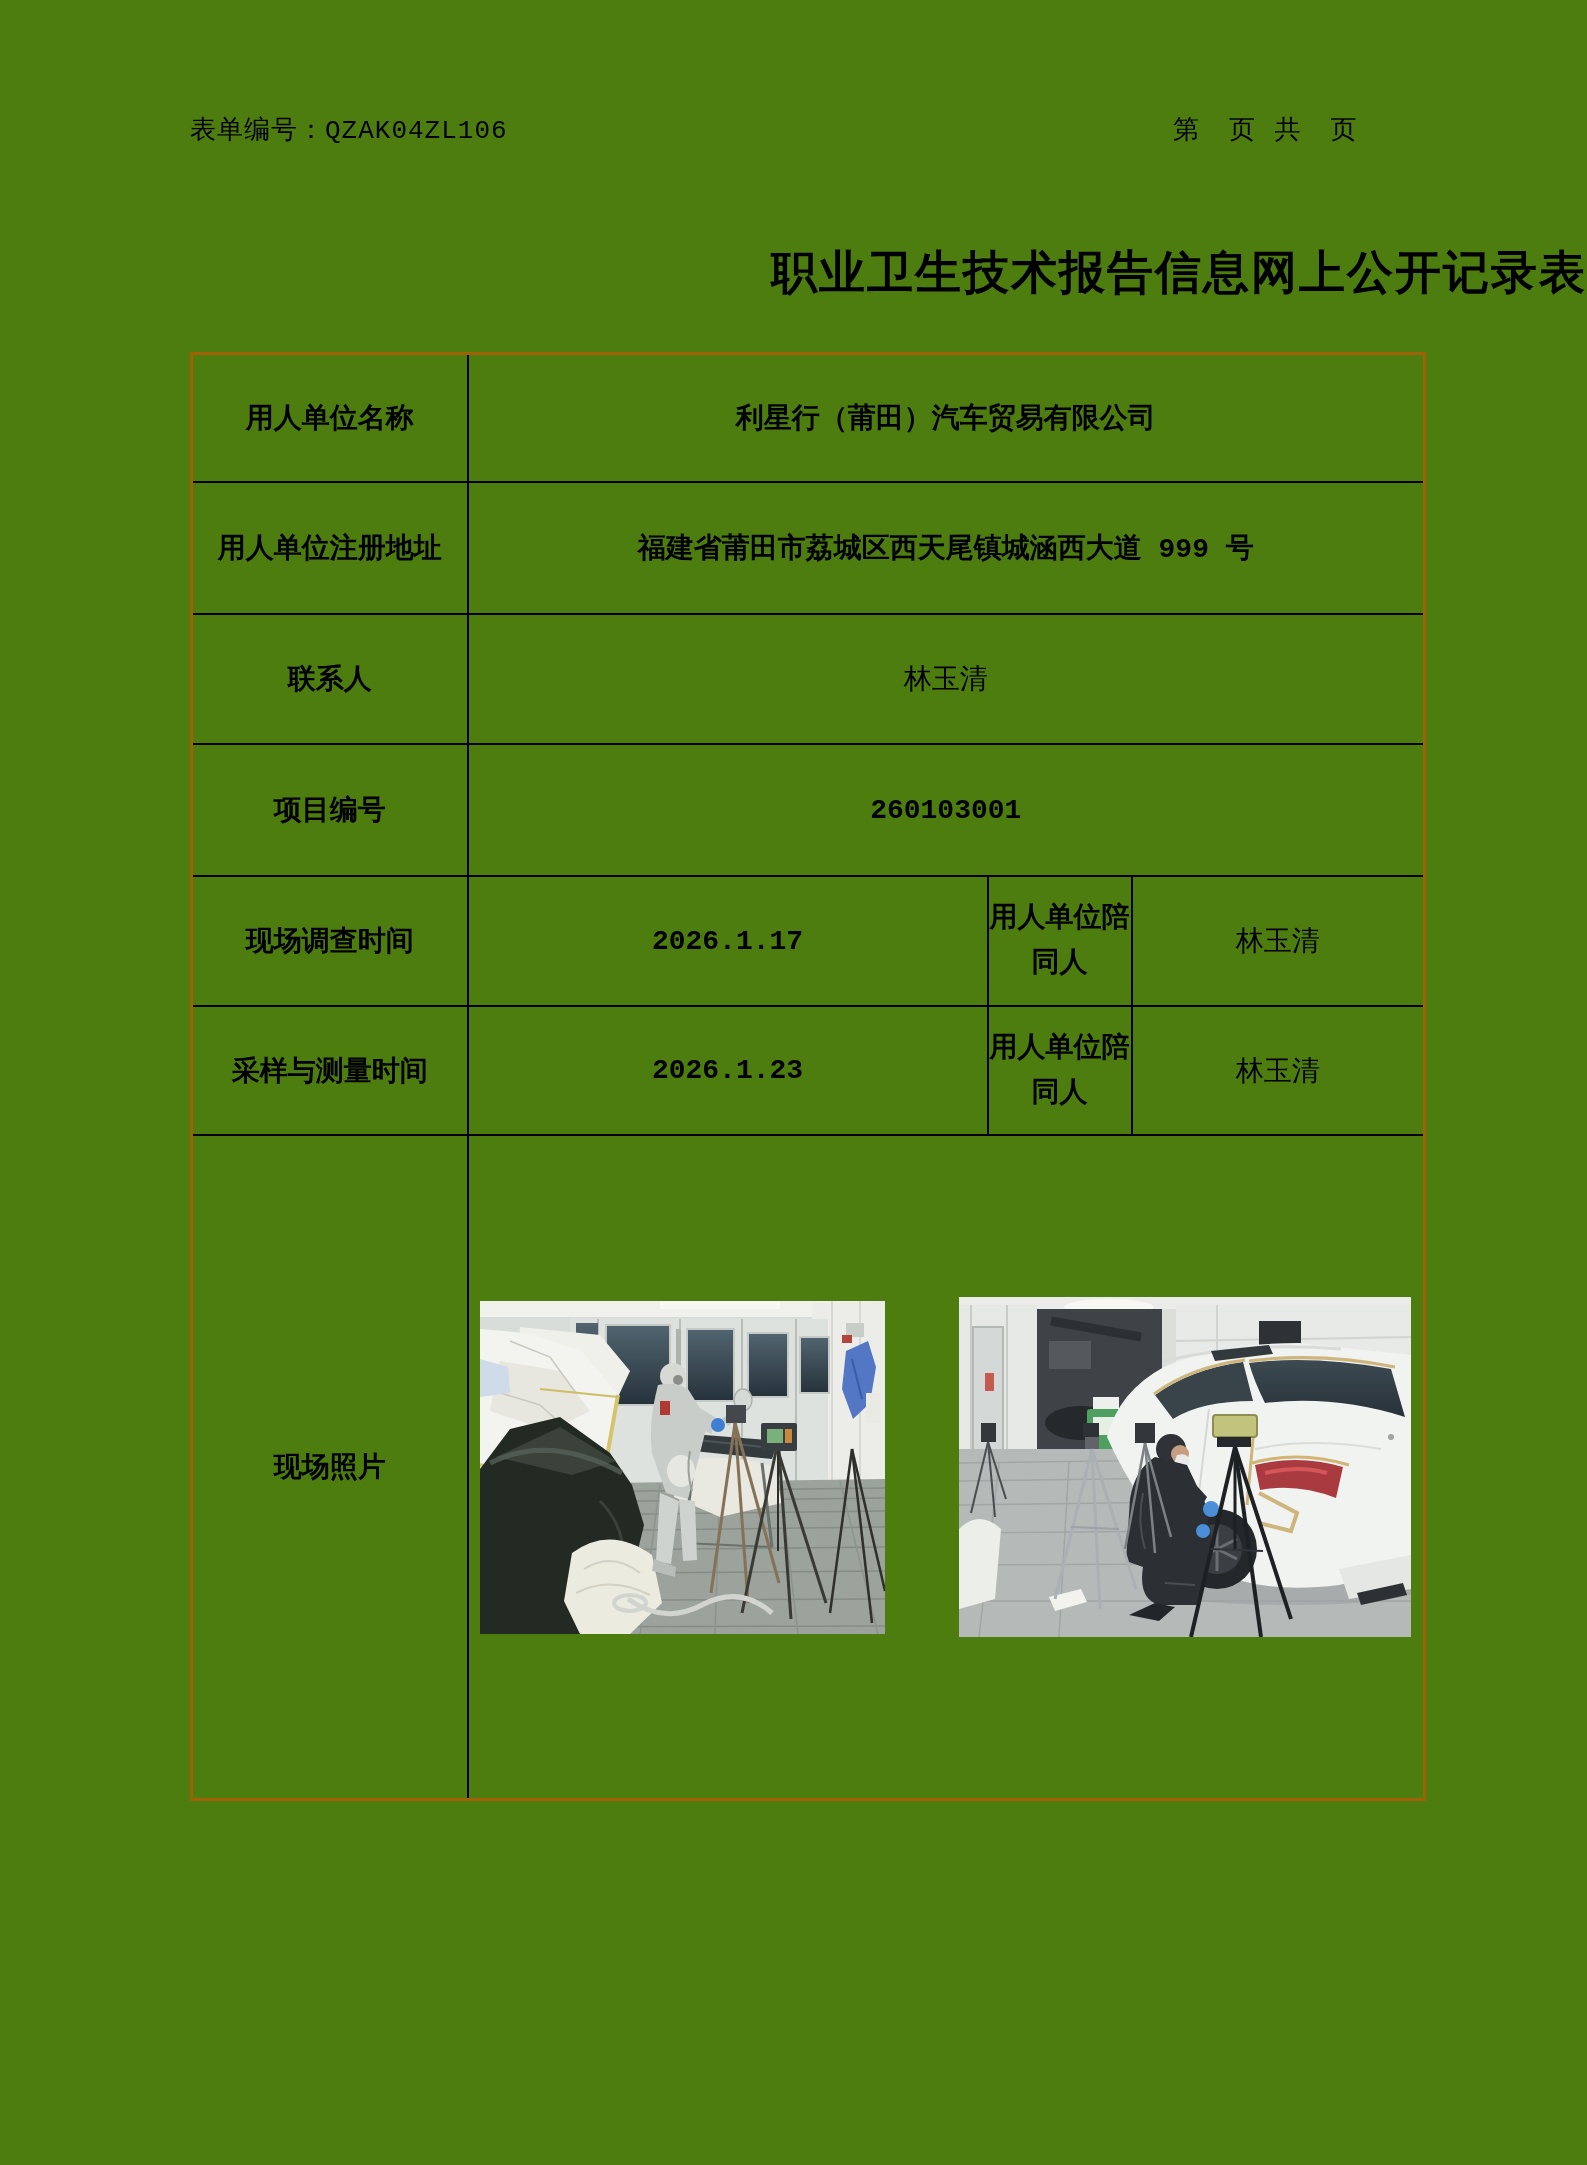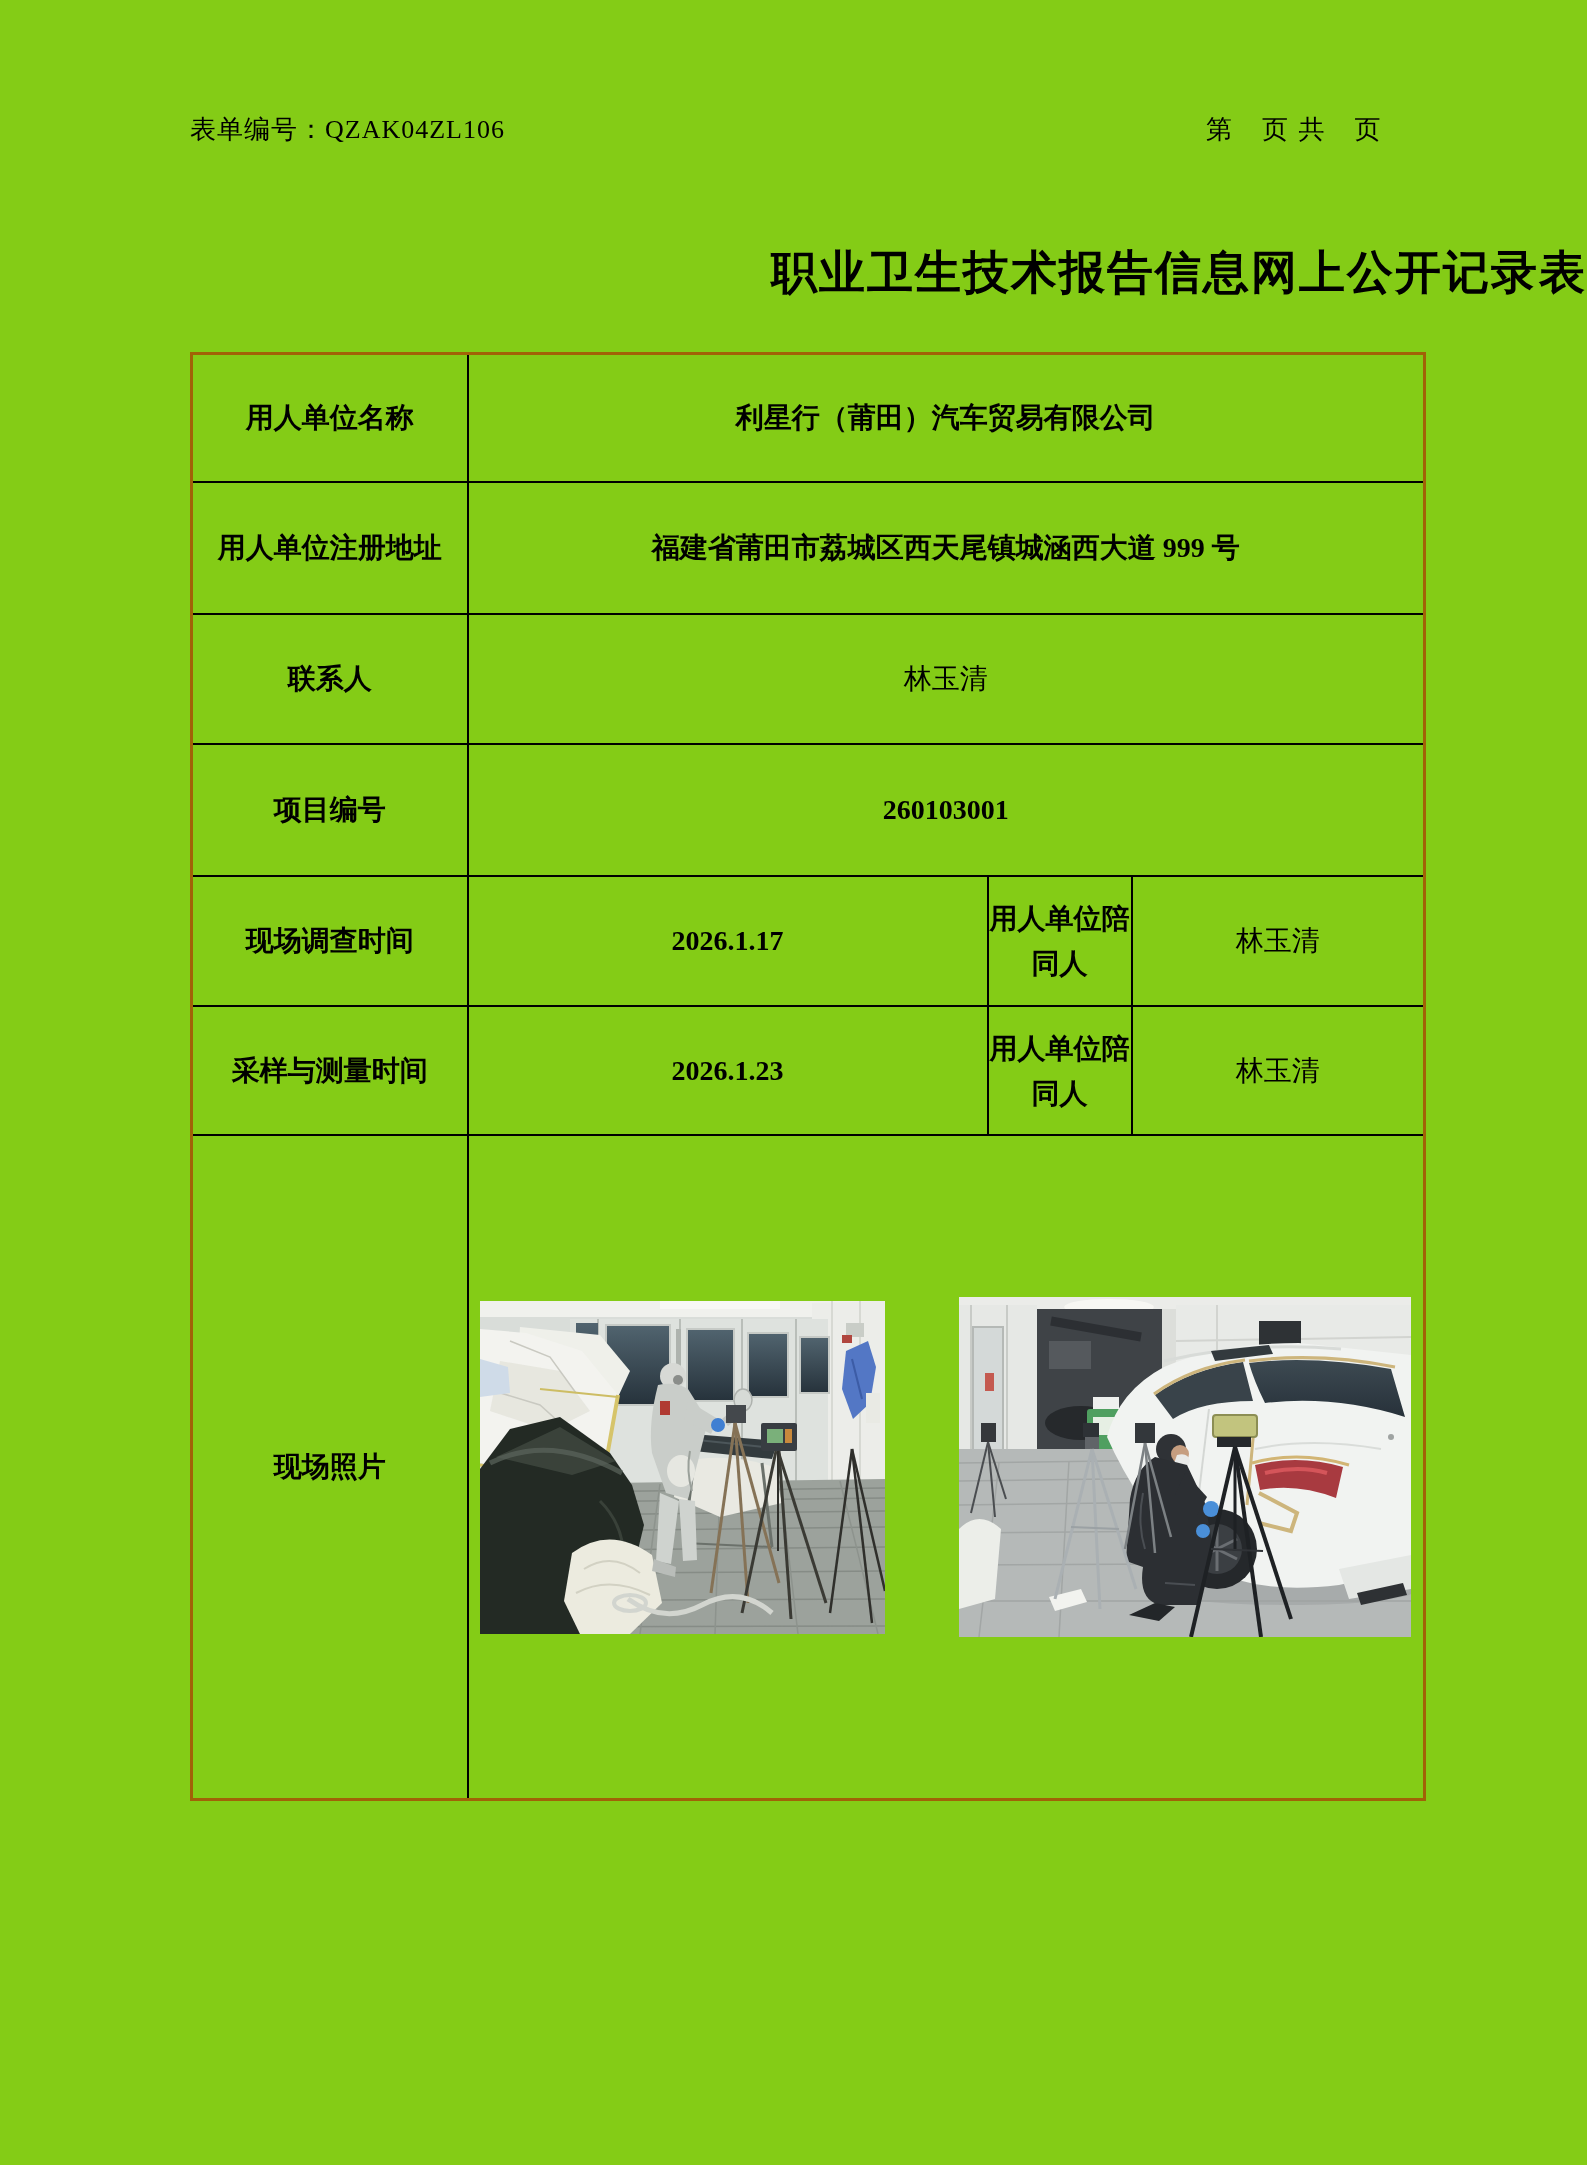--- a/index.html
+++ b/index.html
@@ -1,30 +1,30 @@
 <!DOCTYPE html>
 <html><head>
 <meta charset="utf-8">
 <style>
   html,body{margin:0;padding:0;background:#ffffff;}
   .page{
     position:relative;
     width:1587px;height:2165px;
-    background:#84cc16;
-    font-family:Liberation Serif, serif;
+    background:#4d7c0f;
+    font-family:Liberation Mono, monospace;
     color:#000;
     overflow:hidden;
   }
   .form-number{
     position:absolute;left:190px;top:112px;
     font-size:26px;letter-spacing:1px;
   }
   .page-counter{
     position:absolute;left:1173px;top:112px;
-    font-size:26px;letter-spacing:2px;margin-left:33px;
+    font-size:26px;letter-spacing:2px;
   }
   .doc-title{
     position:absolute;left:0;top:242px;width:100%;
     text-align:right;font-size:46px;font-weight:bold;
     letter-spacing:2px;margin:0;
   }
   table.record{
     position:absolute;left:190px;top:352px;
     width:1233px;border-collapse:collapse;
     table-layout:fixed;

